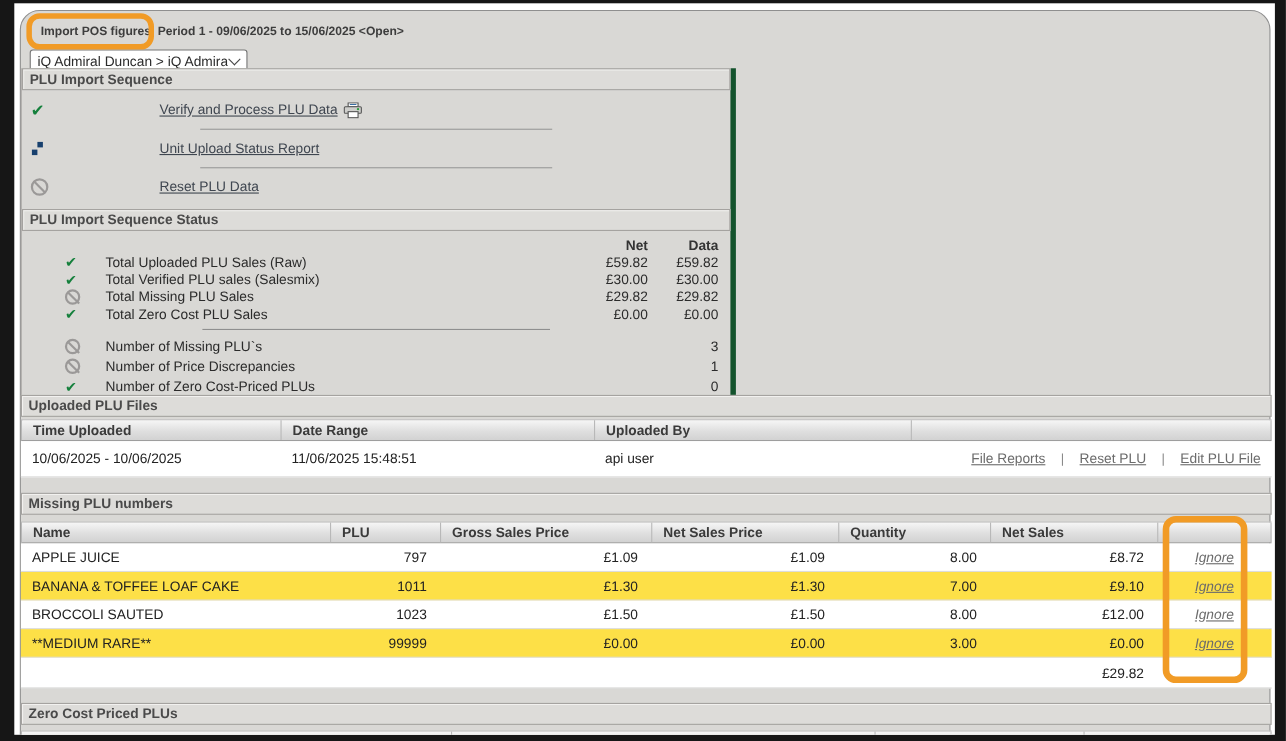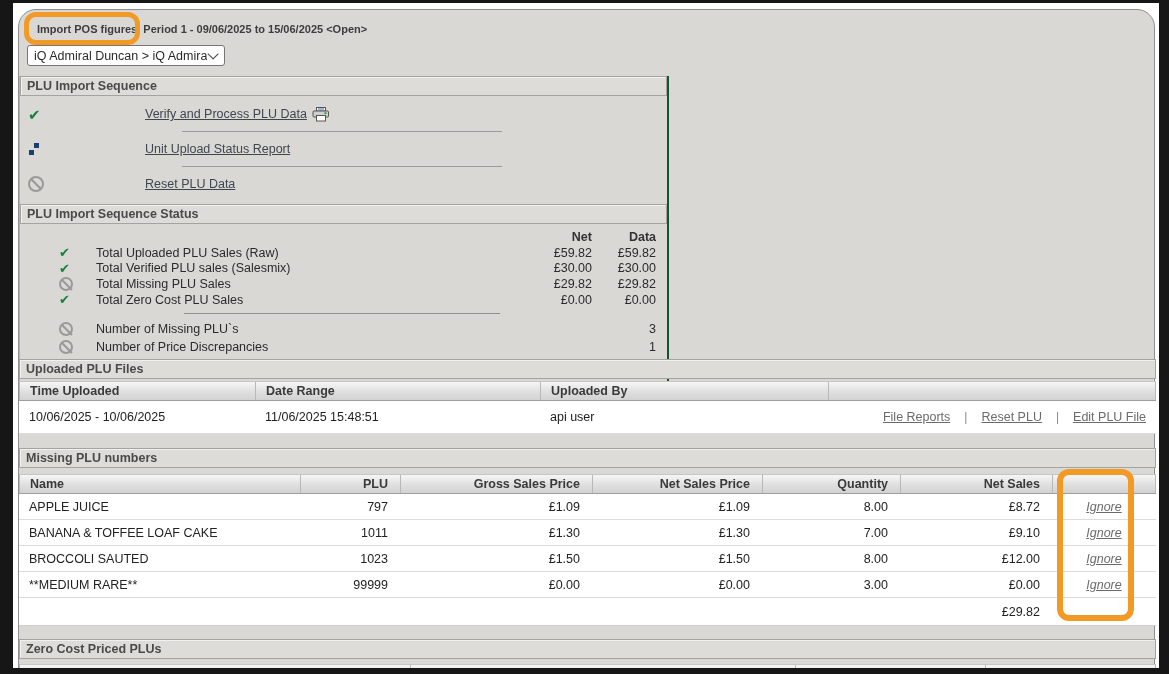--- a/index.html
+++ b/index.html
@@ -20,22 +20,22 @@
                  padding:0 6px; font-size:12.5px; color:#2b2b2b; cursor:default; }
   .site-select .txt { flex:1; white-space:nowrap; overflow:hidden; }
   .chev { width:8px; height:8px; border-right:1.6px solid #444; border-bottom:1.6px solid #444;
           transform:rotate(45deg) translateY(-3px); margin-right:3px; }
 
   
   .secbar { height:20px; background:#dddcd9; border:1px solid #a5a3a0; box-shadow:inset 1px 1px 0 #f2f1ef;
             font-size:12.5px; font-weight:bold; color:#4a4a4a; line-height:18px; padding-left:6px; }
 
   
-  .seq-wrap { position:absolute; left:0; top:66px; width:650px; border-left:1px solid #b5b3b0;
-              border-right:2px solid #14532d; border-bottom:1px solid #b5b3b0; }
+  .seq-wrap { position:absolute; left:0; top:52px; width:650px; border-left:1px solid #b5b3b0;
+              border-right:5px solid #14532d; border-bottom:1px solid #b5b3b0; }
   .seq-body { padding:6px 0 8px 0; }
   .seq-row  { display:flex; align-items:center; height:24px; }
   .seq-icon-cell { width:125px; padding-left:8px; display:flex; align-items:center; }
   .seq-link { font-size:12.5px; color:#3f4650; text-decoration:underline; cursor:pointer; }
   .seq-sep  { height:1px; background:#9a9a9a; margin:5px 0 5px 162px; width:320px; }
 
   .icon-check { color:#15803c; font-size:15px; font-weight:bold; line-height:1; }
   .icon-no { width:16px; height:16px; border:2px solid #9b9998; border-radius:50%; position:relative; display:inline-block; }
   .icon-no::after { content:""; position:absolute; left:-1px; top:5px; width:14px; height:2px; background:#9b9998; transform:rotate(45deg); }
   .icon-run { position:relative; width:12px; height:13px; display:inline-block; }
@@ -49,24 +49,24 @@
   .st-row .ic { padding-left:7px; display:flex; align-items:center; }
   .st-net, .st-gross { text-align:right; }
   .st-colhead { font-weight:bold; color:#333; height:17px; }
   .st-sep { height:1px; background:#8f8f8f; margin:6px 0 6px 164px; width:316px; }
 
   
   .theader { display:grid; height:20px; background:linear-gradient(#f6f6f6,#dfdfdf 55%,#d2d2d2);
              border-top:1px solid #c6c6c6; border-bottom:1px solid #9e9e9e; border-left:1px solid #b8b8b8;
              font-size:12.5px; font-weight:bold; color:#3a3a3a; line-height:19px; }
   .theader > div { border-right:1px solid #b8b8b8; padding:0 10px; white-space:nowrap; overflow:hidden; }
-  .theader > div.num { text-align:right; padding-right:12px; }
+  .theader > div.num { padding-right:12px; }
   .trow { display:grid; background:#ffffff; font-size:12.5px; color:#222; align-items:center;
           border-bottom:1px solid #dcdcda; }
-  .trow.alt { background:#ffffff; }
+  .trow.alt { background:#fde047; }
   .trow > div { padding:0 10px; white-space:nowrap; overflow:hidden; }
   .trow > div.num { text-align:right; padding-right:12px; }
 
   .uploads { position:absolute; left:0; top:349px; width:1137px; }
   .up-grid { grid-template-columns:236px 285px 288px 1fr; }
   .up-row  { height:33px; }
   .up-links { display:flex; justify-content:flex-end; align-items:center; gap:14px; padding-right:88px; }
   .glink { font-size:12.5px; color:#6b6b6b; text-decoration:underline; cursor:pointer; }
   .pipe  { color:#8a8a8a; font-size:12px; }
 

